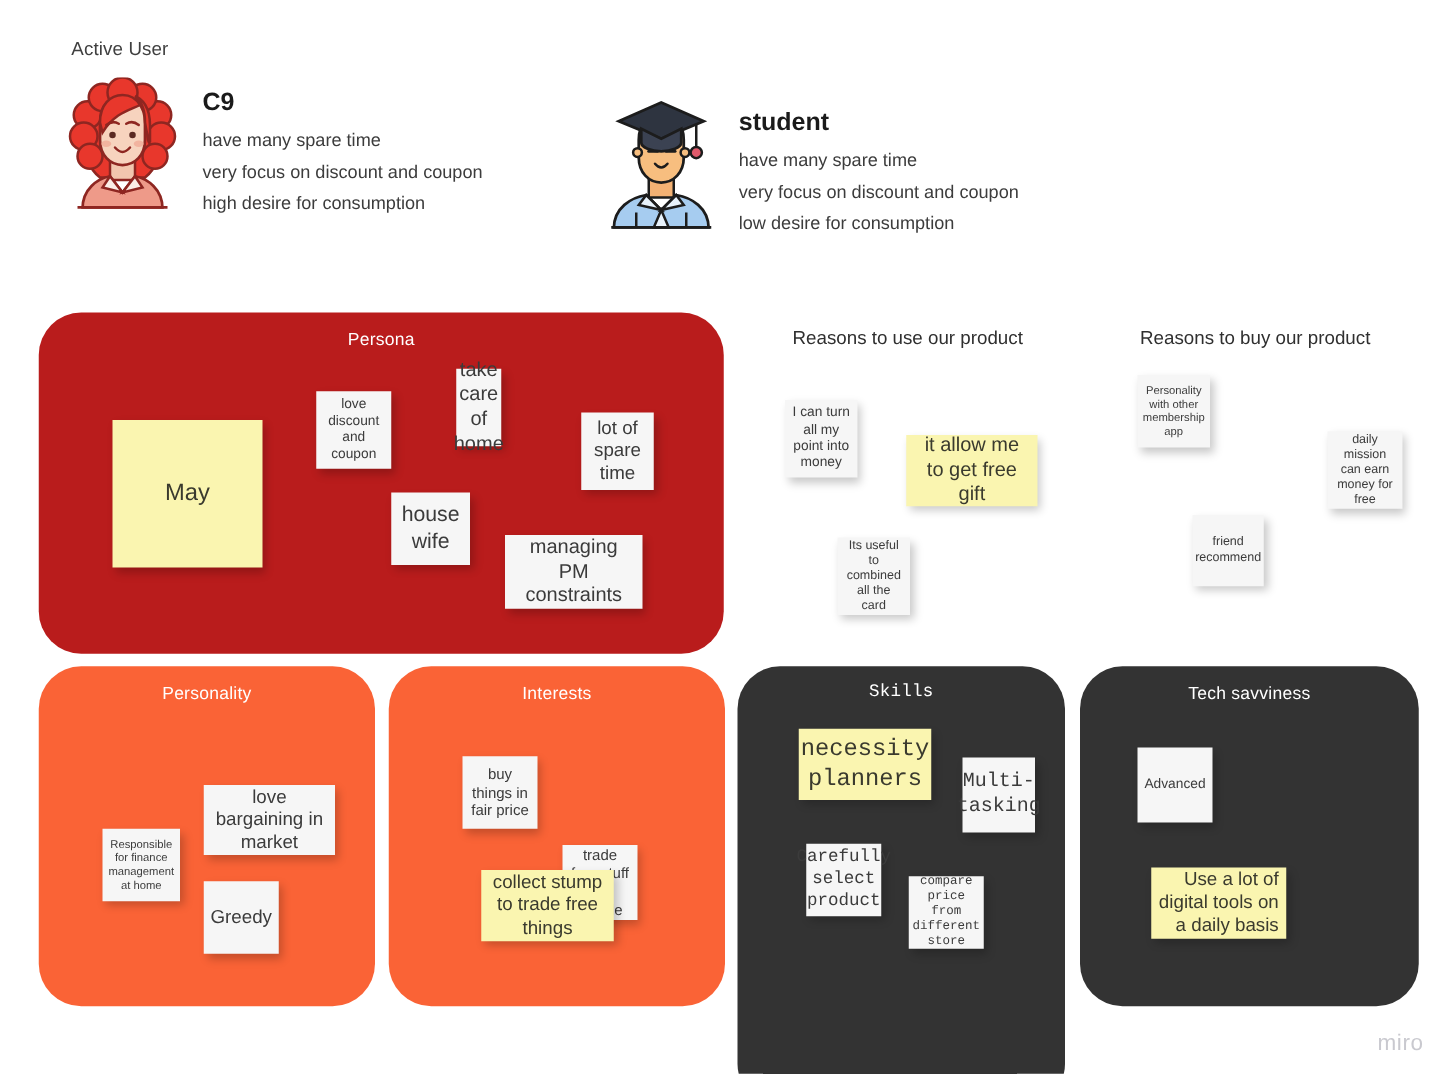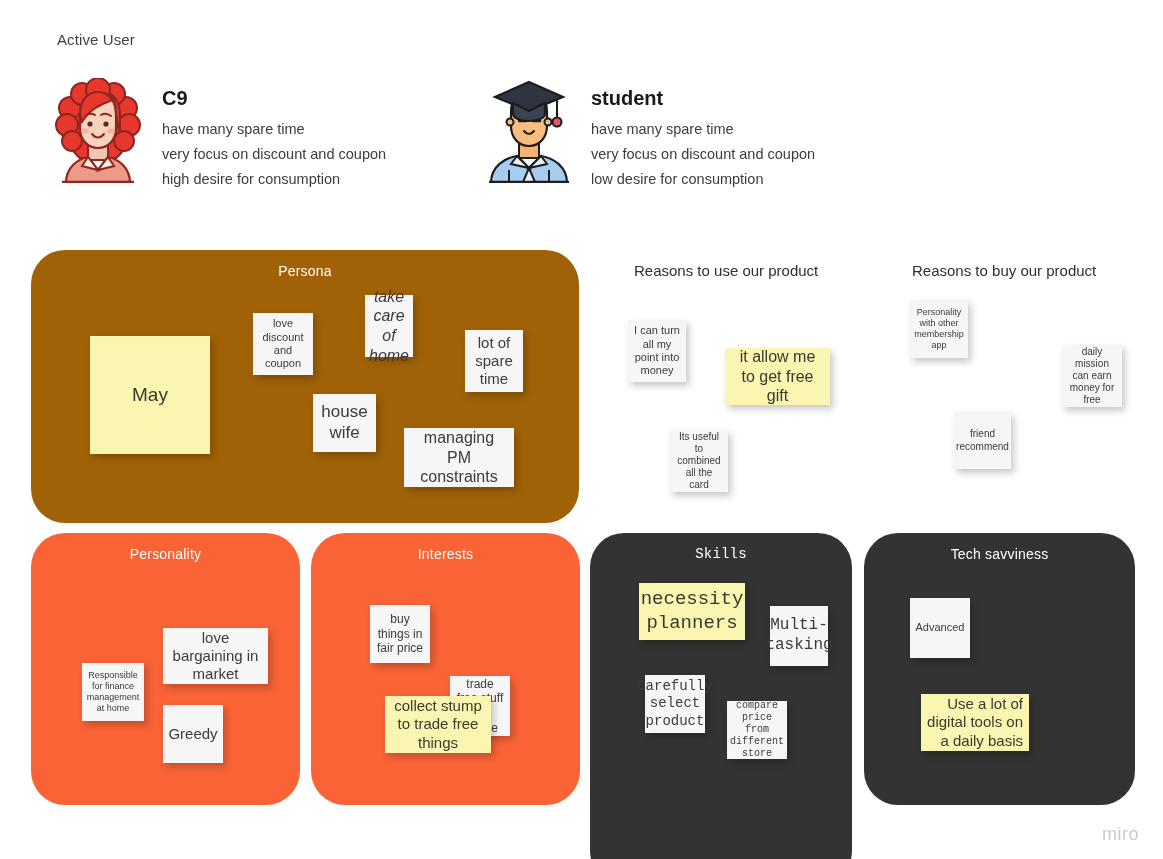--- a/index.html
+++ b/index.html
@@ -18,21 +18,21 @@
 
   
   .active-user-label {
     position: absolute; left: 57px; top: 31px;
     font-size: 15px; color: #404040; letter-spacing: .1px;
   }
   .persona-head {
     position: absolute;
     display: flex; align-items: flex-start; gap: 18px;
   }
-  .persona-head.one { left: 52px; top: 78px; }
+  .persona-head.one { left: 52px; top: 62px; }
   .persona-head.two { left: 485px; top: 78px; }
   .avatar { width: 92px; height: 105px; flex: 0 0 auto; }
   .persona-head.two .avatar { width: 88px; }
   .phead-text { padding-top: 9px; }
   .phead-name {
     font-size: 20px; font-weight: bold; color: #1a1a1a;
     margin-bottom: 8px; line-height: 1.1;
   }
   .phead-line {
     font-size: 14.5px; color: #3c3c3c; line-height: 25px;
@@ -42,21 +42,21 @@
   .panel {
     position: absolute;
     border-radius: 34px;
     overflow: visible;
   }
   .panel-title {
     position: absolute; left: 0; right: 0; top: 13px;
     text-align: center; color: #ffffff;
     font-size: 14px; letter-spacing: .2px;
   }
-  .panel.green  { background: #a16207; padding-left: 39px; }
+  .panel.green  { background: #b91c1c; padding-left: 39px; }
   .panel.orange { background: #FA6336; }
   .panel.dark   { background: #333333; }
 
   .plain-title {
     position: absolute;
     font-size: 15px; color: #2f2f2f;
   }
 
   
   .note {
@@ -172,21 +172,21 @@
       <div class="phead-line">have many spare time</div>
       <div class="phead-line">very focus on discount and coupon</div>
       <div class="phead-line">low desire for consumption</div>
     </div>
   </div>
 
   <div class="panel green" style="left:31px; top:250px; width:548px; height:273px;">
     <div class="panel-title">Persona</div>
     <div class="note yellow" style="left:59px; top:86px; width:120px; height:118px; font-size:19px;">May</div>
     <div class="note white" style="left:222px; top:63px; width:60px; height:62px; font-size:11px;">love discount and coupon</div>
-    <div class="note white" style="left:334px; top:45px; width:48px; height:62px; font-size:16px;font-style:italic;">take care of home</div>
+    <div class="note white" style="left:334px; top:45px; width:36px; height:62px; font-size:16px;">take care of home</div>
     <div class="note white" style="left:434px; top:80px; width:58px; height:62px; font-size:15px;">lot of spare time</div>
     <div class="note white" style="left:282px; top:144px; width:63px; height:58px; font-size:17px;">house wife</div>
     <div class="note white" style="left:373px; top:178px; width:110px; height:59px; font-size:16px;">managing PM constraints</div>
   </div>
 
   <div class="plain-title" style="left:634px; top:262px;">Reasons to use our product</div>
   <div class="note white" style="left:628px; top:320px; width:58px; height:62px; font-size:11px;">I can turn all my point into money</div>
   <div class="note yellow" style="left:725px; top:348px; width:105px; height:57px; font-size:16px;">it allow me to get free gift</div>
   <div class="note white" style="left:658px; top:430px; width:58px; height:62px; font-size:10px;margin-left:12px;">Its useful to combined all the card</div>
 

